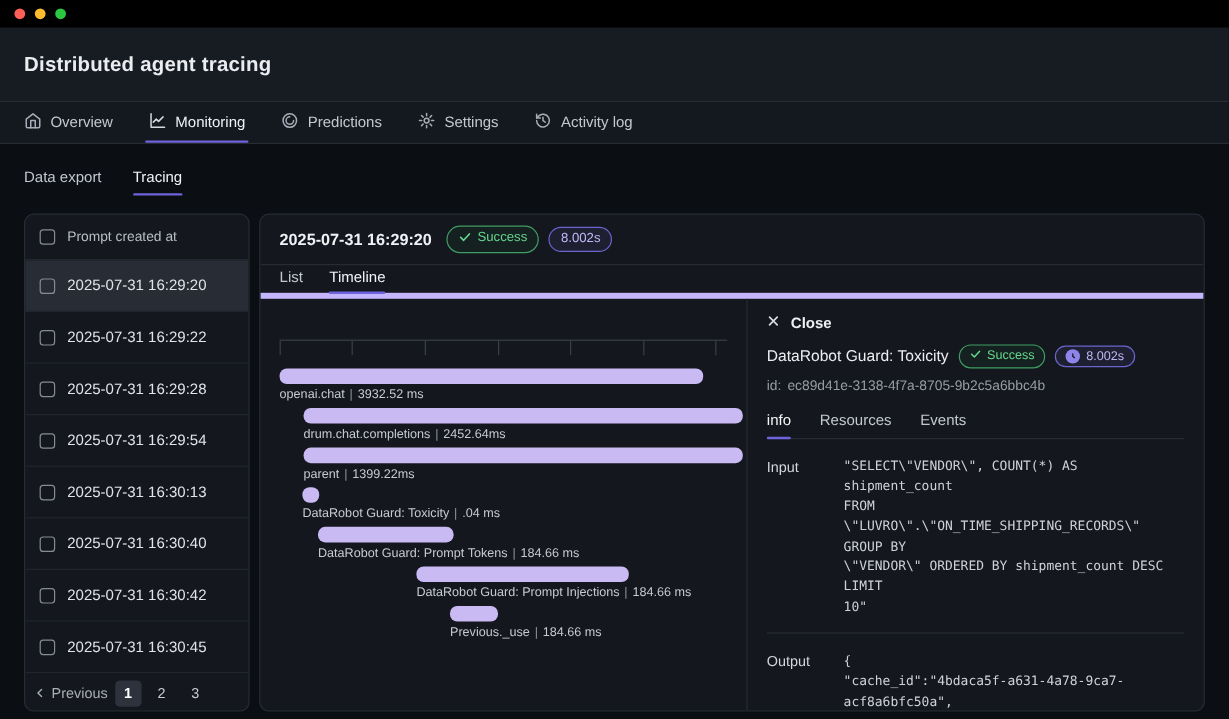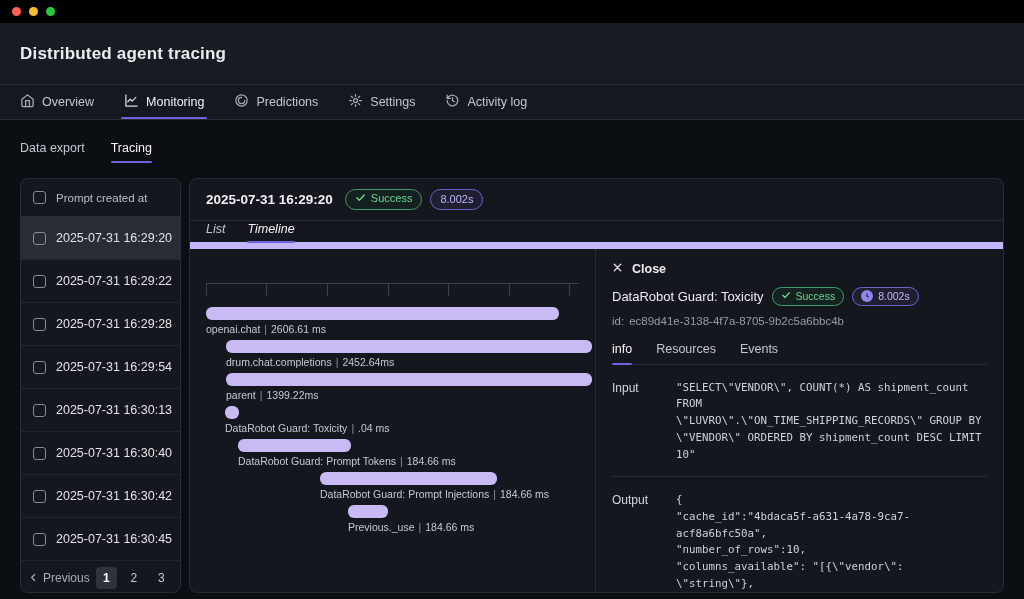--- a/index.html
+++ b/index.html
@@ -32,40 +32,40 @@
   .subtabs { display:flex; gap:26px; padding:21px 20px 0; }
   .subtab { font-size:12.5px; color:#c3c8cf; padding-bottom:8px; position:relative; cursor:pointer; }
   .subtab.active { color:#f2f3f6; }
   .subtab.active::after { content:""; position:absolute; left:0; right:0; bottom:0; height:2px; background:#6f63dd; border-radius:2px; }
 
   
   .content { position:absolute; top:178px; left:20px; right:20px; bottom:6px; display:flex; gap:8px; }
   .card { background:#14171d; border:1px solid #272c34; border-radius:8px; overflow:hidden; }
 
   
-  .sidebar { width:161px; flex:none; display:flex; flex-direction:column;text-align:right; }
+  .sidebar { width:188px; flex:none; display:flex; flex-direction:column;text-align:right; }
   .sidebar-header { height:38px; flex:none; display:flex; align-items:center; gap:10px; padding:0 12px; border-bottom:1px solid #272c34; color:#b9bfc7; font-size:11.5px; }
   .checkbox { width:13px; height:13px; border:1.5px solid #868c96; border-radius:3px; flex:none; cursor:pointer; }
   .sidebar-row { height:43px; flex:none; display:flex; align-items:center; gap:10px; padding:0 12px; border-bottom:1px solid #21252c; color:#e2e4e8; font-size:12.5px; cursor:pointer; white-space:nowrap; }
   .sidebar-row.selected { background:#272c35; }
   .pagination { margin-top:auto; display:flex; align-items:center; gap:6px; padding:6px 8px 8px; color:#a9afb8; font-size:12px; }
   .prev { display:flex; align-items:center; gap:5px; cursor:pointer; }
   .page { width:22px; height:22px; display:flex; align-items:center; justify-content:center; border-radius:4px; font-size:12px; color:#c6cad1; cursor:pointer; }
   .page.active { background:#2d323c; color:#fff; font-weight:700; }
 
   
   .main-card { flex:1; display:flex; flex-direction:column; }
   .trace-header { height:42px; flex:none; display:flex; align-items:center; gap:8px; padding:0 16px; border-bottom:1px solid #272c34; }
   .trace-ts { font-size:13.5px; font-weight:700; color:#f0f1f4; margin-right:4px; }
   .badge { display:inline-flex; align-items:flex-start; gap:5px; border-radius:999px; padding:2.5px 9px; font-size:11px; line-height:1.2; white-space:nowrap; }
   .badge.success { border:1px solid #3f9e63; color:#66d78f; background:rgba(46,160,91,.07); }
   .badge.duration { border:1px solid #6c63cf; color:#c0b6f4; background:rgba(108,99,207,.12); }
   .badge.small { font-size:10.5px; padding:2px 8px; }
 
-  .trace-tabs { height:28px; flex:none; display:flex; align-items:flex-end; gap:22px; padding:0 16px; border-bottom:7px solid #c4b5fd;font-style:italic; }
+  .trace-tabs { height:28px; flex:none; display:flex; align-items:flex-end; gap:22px; padding:0 16px; border-bottom:5px solid #c4b5fd; }
   .trace-tab { font-size:12.5px; color:#c3c8cf; padding-bottom:6px; position:relative; cursor:pointer; }
   .trace-tab.active { color:#f2f3f6; }
   .trace-tab.active::after { content:""; position:absolute; left:0; right:0; bottom:-1px; height:2px; background:#6f63dd; border-radius:2px; }
 
   .trace-body { flex:1; display:flex; min-height:0; }
 
   
   .timeline-pane { width:405px; flex:none; padding:34px 16px 0; }
   .ruler { position:relative; height:13px; border-top:1px solid #3a404a; margin-bottom:11px; }
   .tick { position:absolute; top:0; width:1px; height:12px; background:#3a404a; }
@@ -224,21 +224,21 @@
           <span class="tick" style="left:60px"></span>
           <span class="tick" style="left:121px"></span>
           <span class="tick" style="left:182px"></span>
           <span class="tick" style="left:242px"></span>
           <span class="tick" style="left:303px"></span>
           <span class="tick" style="left:363px"></span>
         </div>
 
         <div class="span-block">
           <div class="span-bar" style="margin-left: 0px; width: 353px;"></div>
-          <div class="span-label" style="margin-left: 0px;"><span>openai.chat</span><span class="sep">|</span><span>2606.61 ms</span></div>
+          <div class="span-label" style="margin-left: 0px;"><span>openai.chat</span><span class="sep">|</span><span>3932.52 ms</span></div>
         </div>
         <div class="span-block">
           <div class="span-bar" style="margin-left: 20px; width: 366px;"></div>
           <div class="span-label" style="margin-left: 20px;"><span>drum.chat.completions</span><span class="sep">|</span><span>2452.64ms</span></div>
         </div>
         <div class="span-block">
           <div class="span-bar" style="margin-left: 20px; width: 366px;"></div>
           <div class="span-label" style="margin-left: 20px;"><span>parent</span><span class="sep">|</span><span>1399.22ms</span></div>
         </div>
         <div class="span-block">

